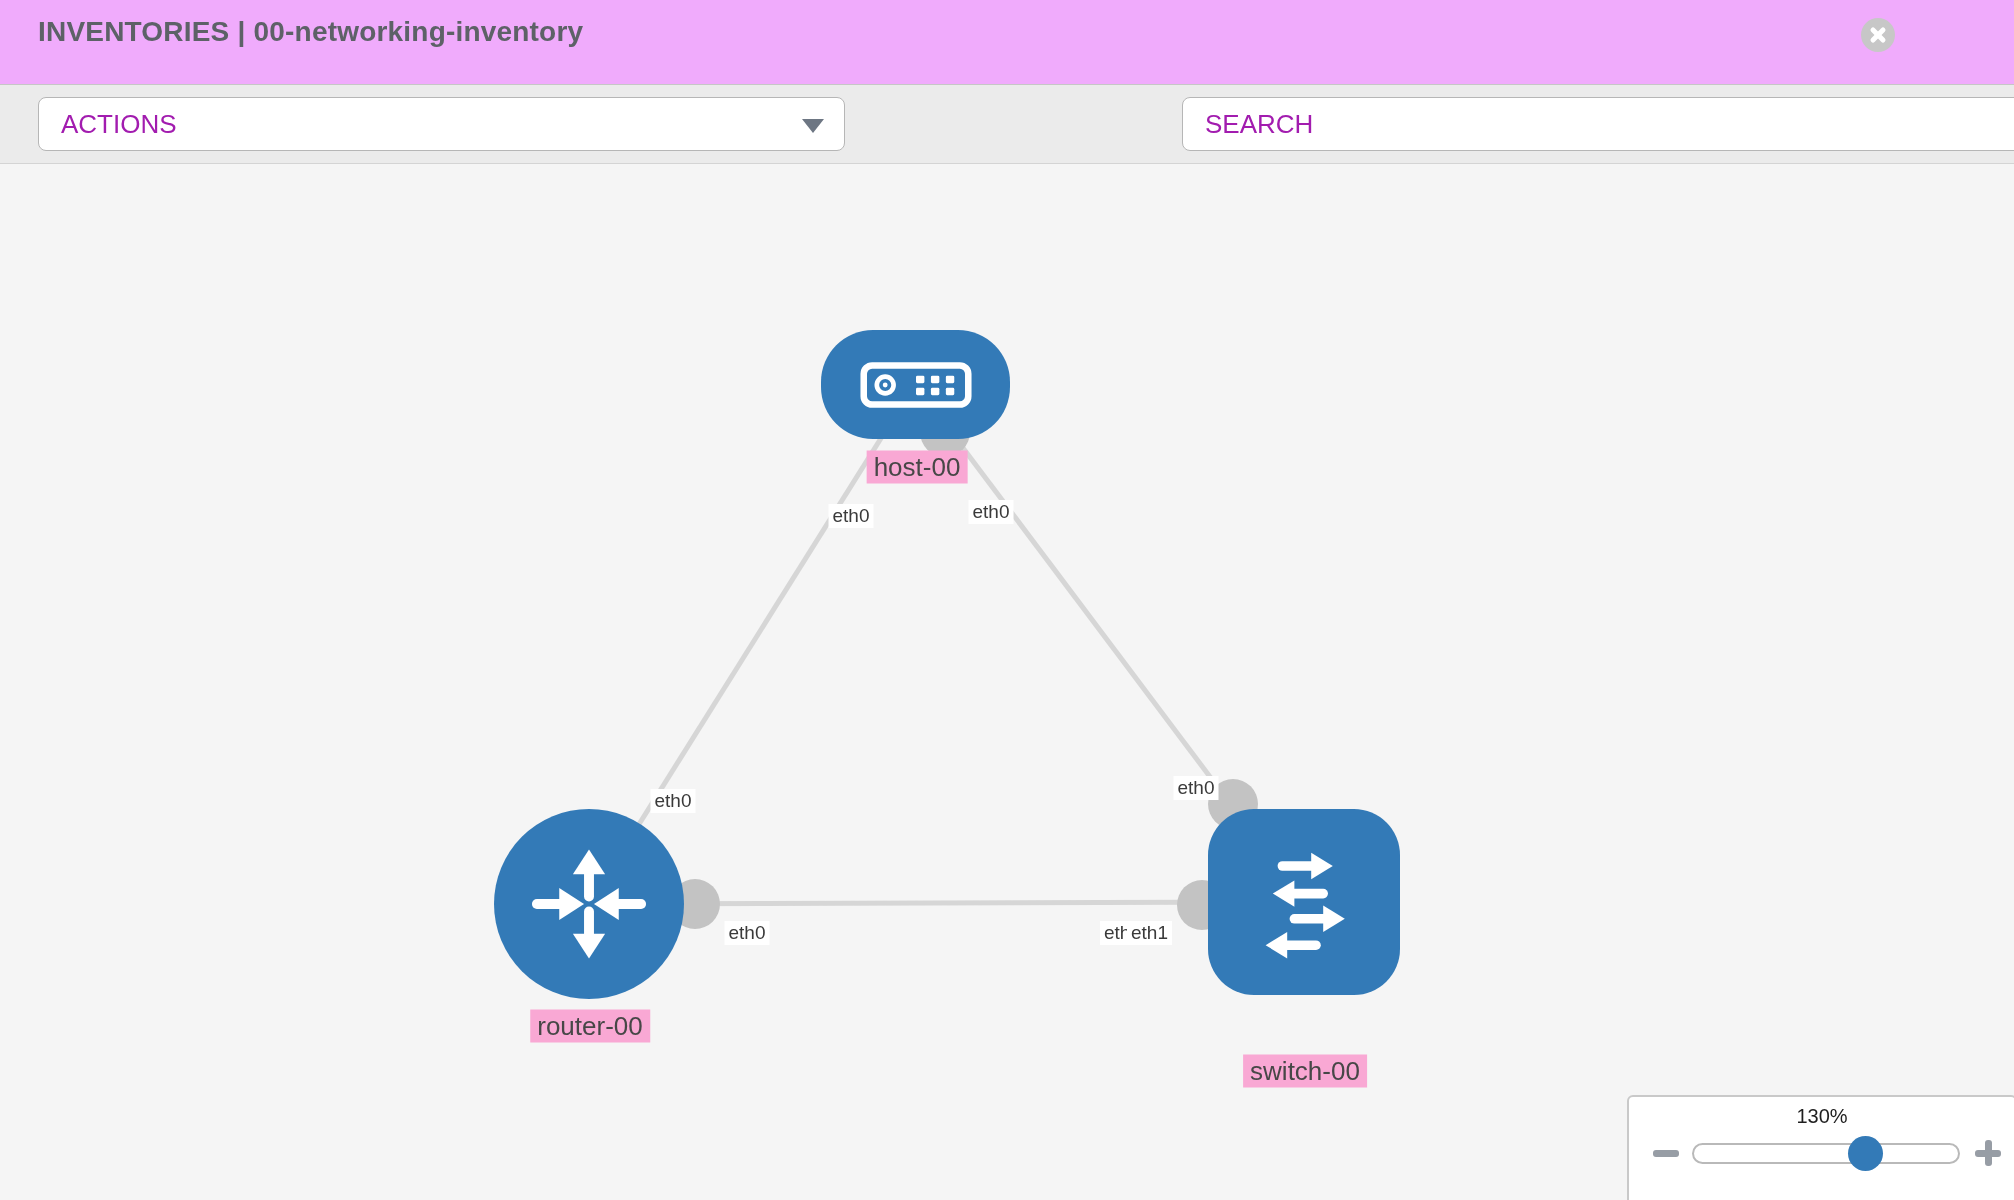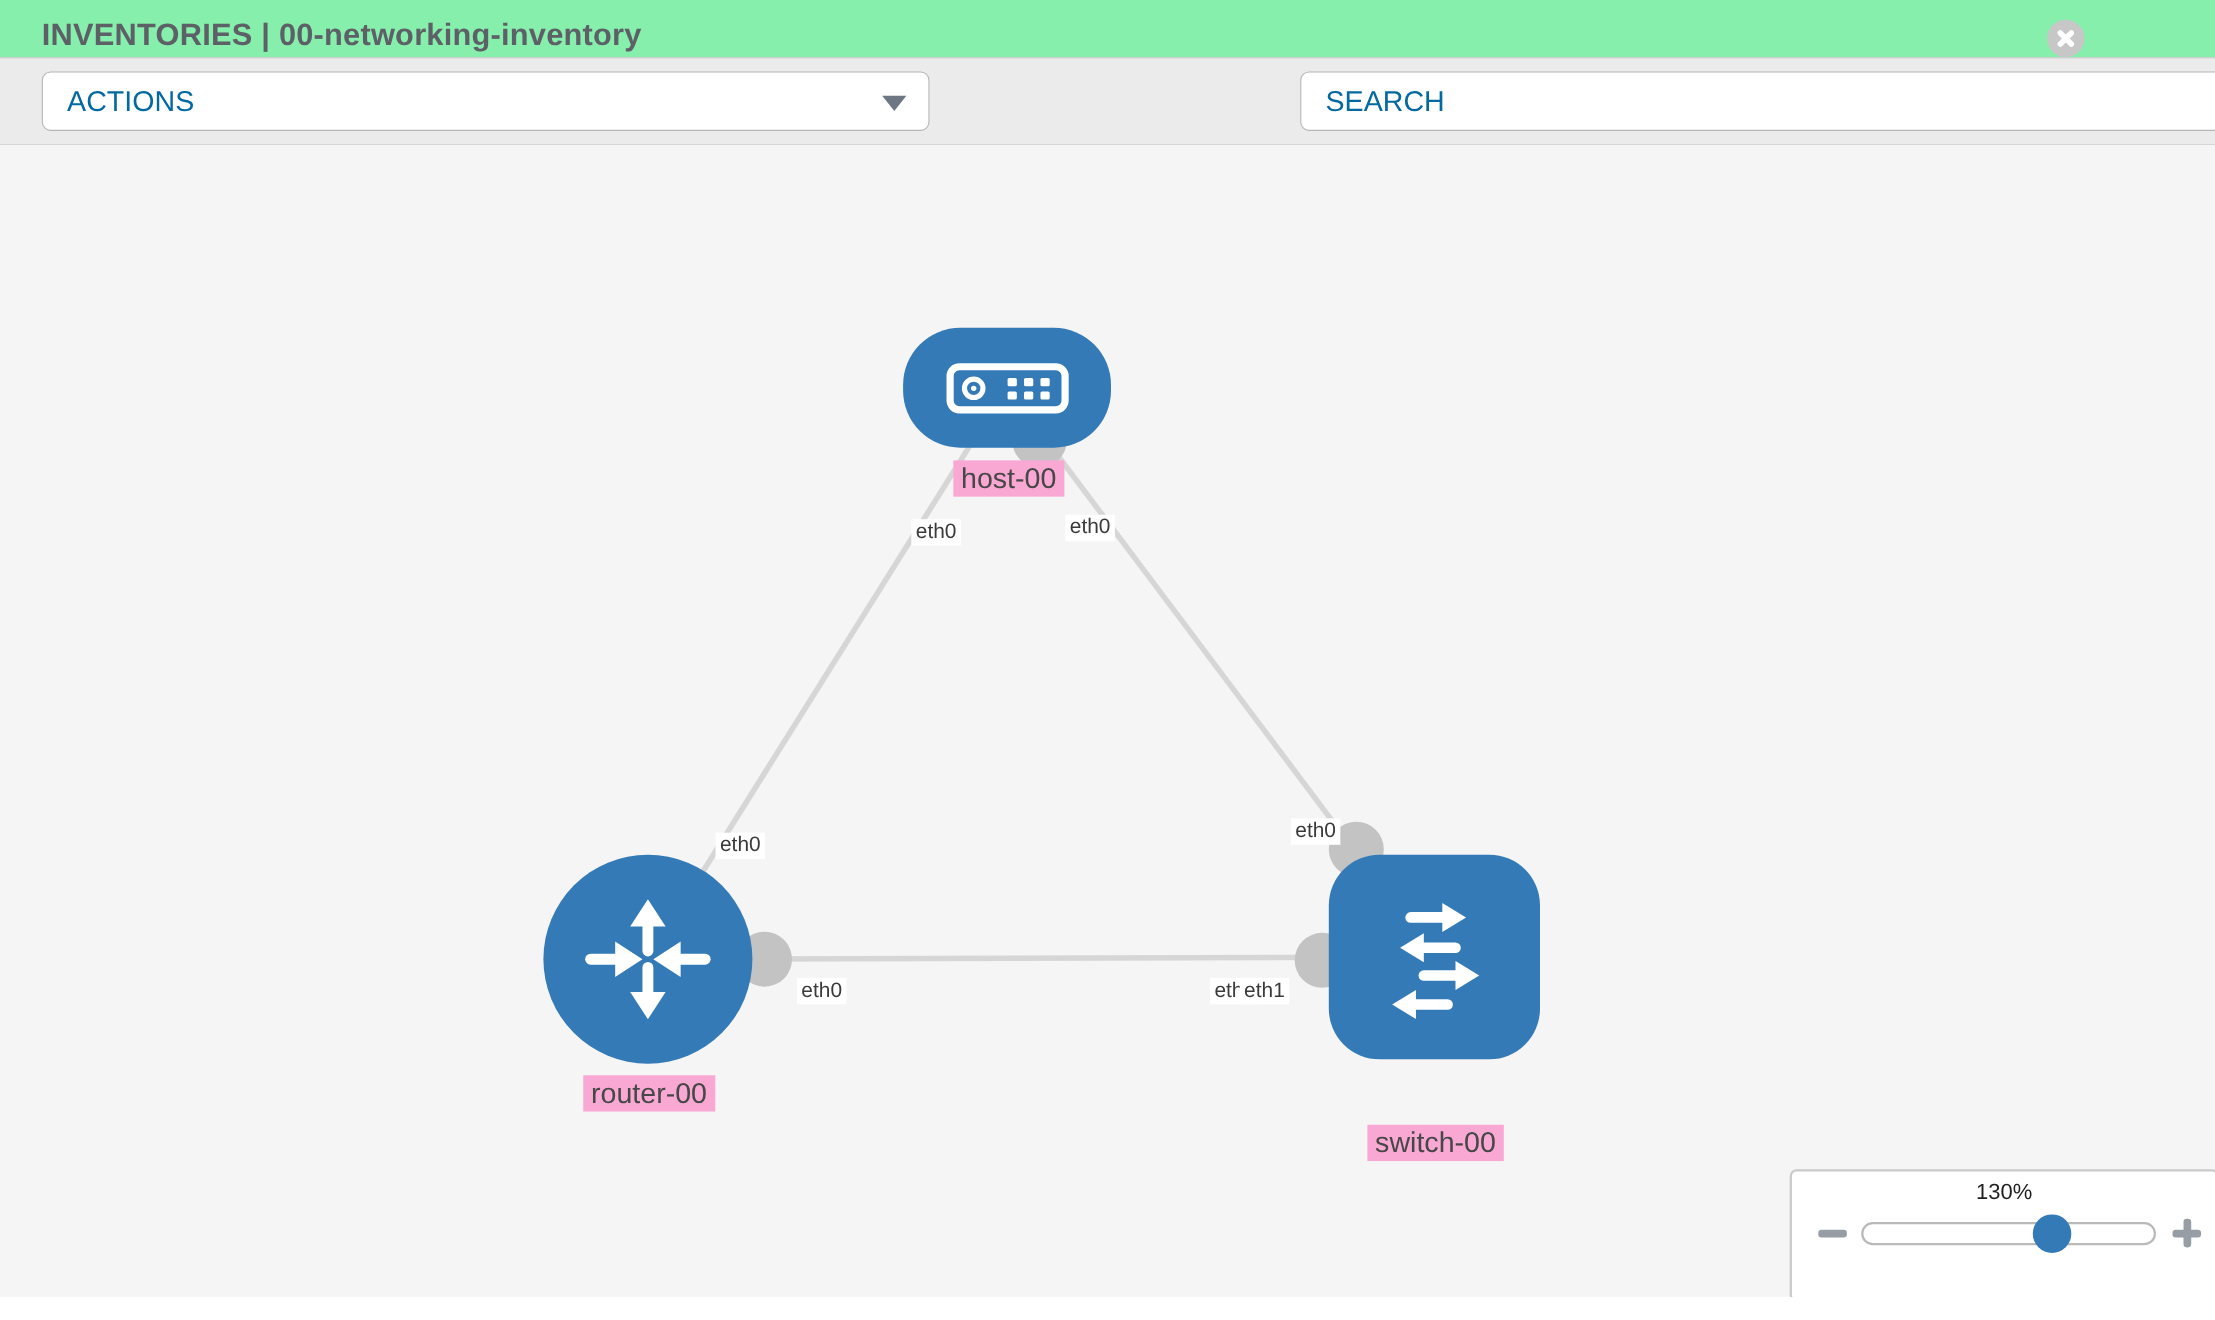--- a/index.html
+++ b/index.html
@@ -5,29 +5,29 @@
   :root{
     --accent:#337ab7;
     --port:#c3c3c3;
     --link:#d6d6d6;
   }
   *{box-sizing:border-box;}
   html,body{margin:0;padding:0;width:2014px;height:1200px;overflow:hidden;
     font-family:"Liberation Sans",sans-serif;background:#fff;}
 
   
-  .header{position:relative;height:52px;background:#86efac;}
+  .header{position:relative;height:84px;background:#f0abfc;}
   .header-title{position:absolute;left:38px;top:16px;font-size:28px;font-weight:bold;color:#5d6167;letter-spacing:.2px;}
   .close-btn{position:absolute;left:1861px;top:18px;width:34px;height:34px;border-radius:50%;
     background:#c7c7c7;display:flex;align-items:center;justify-content:center;cursor:pointer;}
 
   
   .toolbar{position:relative;height:80px;background:#ebebeb;border-top:1px solid #c6c6c6;border-bottom:1px solid #d4d4d4;}
   .select{position:absolute;top:12px;height:54px;background:#fff;border:1px solid #b6b6b6;border-radius:8px;
-    display:flex;align-items:center;padding-left:22px;font-size:26px;color:#0369a1;cursor:pointer;}
+    display:flex;align-items:center;padding-left:22px;font-size:26px;color:#a21caf;cursor:pointer;}
   .select .caret{position:absolute;right:20px;top:21px;width:0;height:0;
     border-left:11px solid transparent;border-right:11px solid transparent;border-top:14px solid #6d7683;}
   .actions-select{left:38px;width:807px;}
   .search-select{left:1182px;width:876px;}
   .tool-icon{position:absolute;top:92px;cursor:pointer;}
   .wrench-icon{left:1046px;}
   .key-icon{left:1118px;}
 
   
   .canvas{position:relative;height:1047px;background:#f5f5f5;overflow:hidden;}

